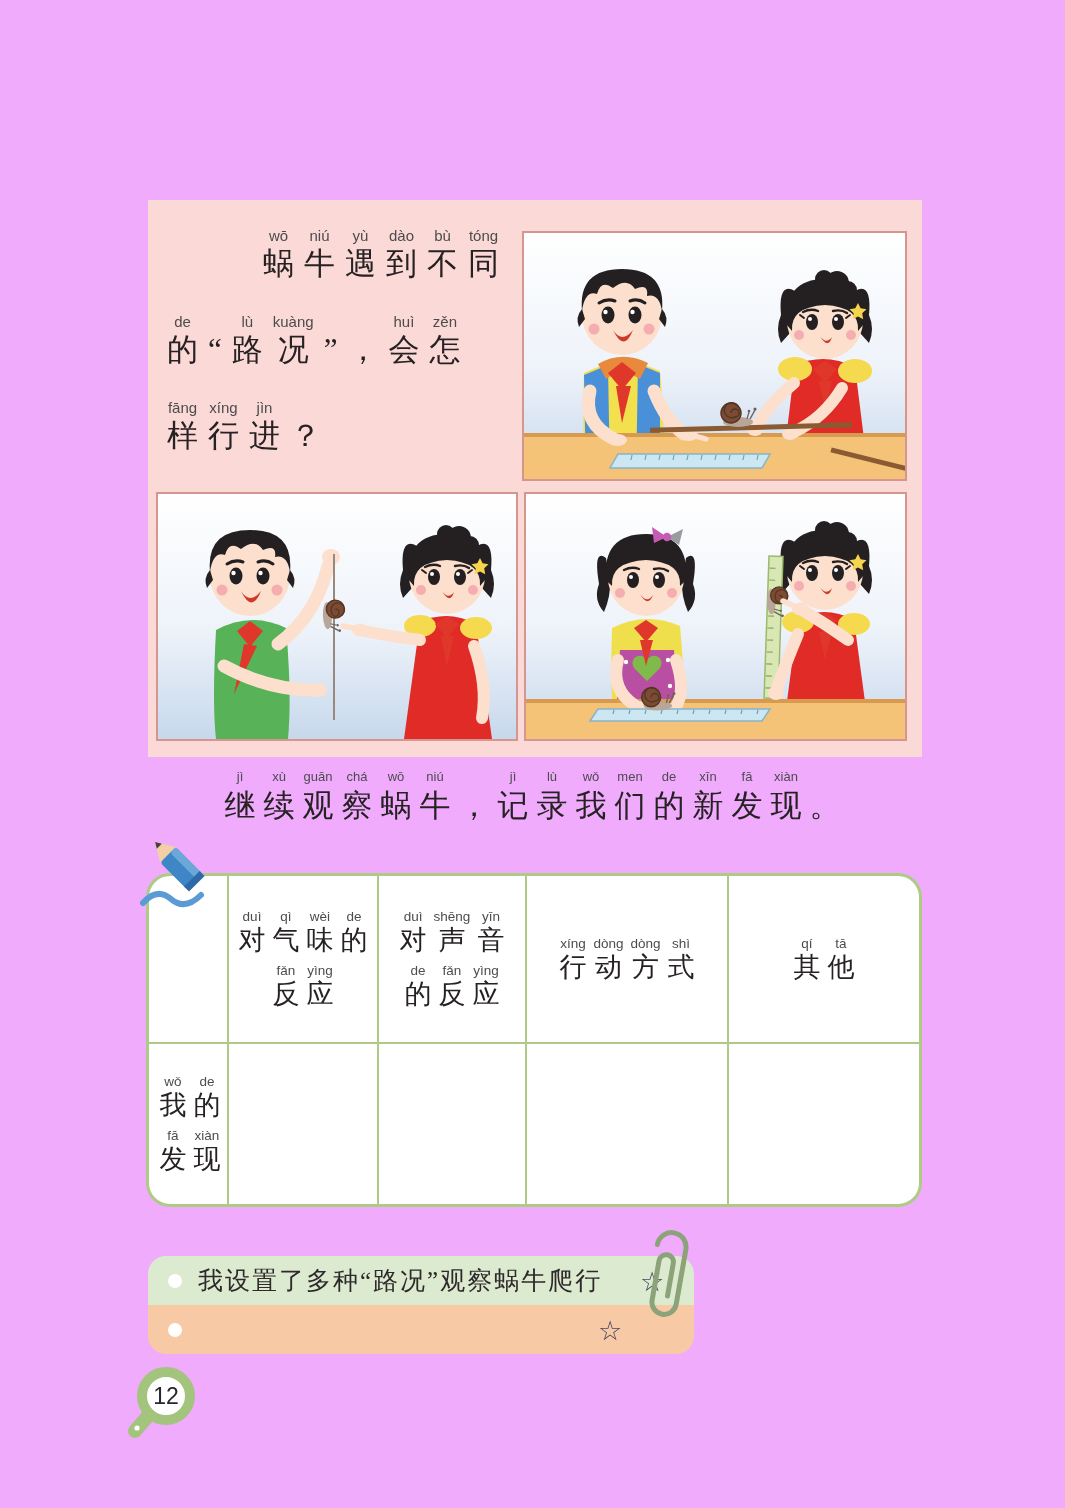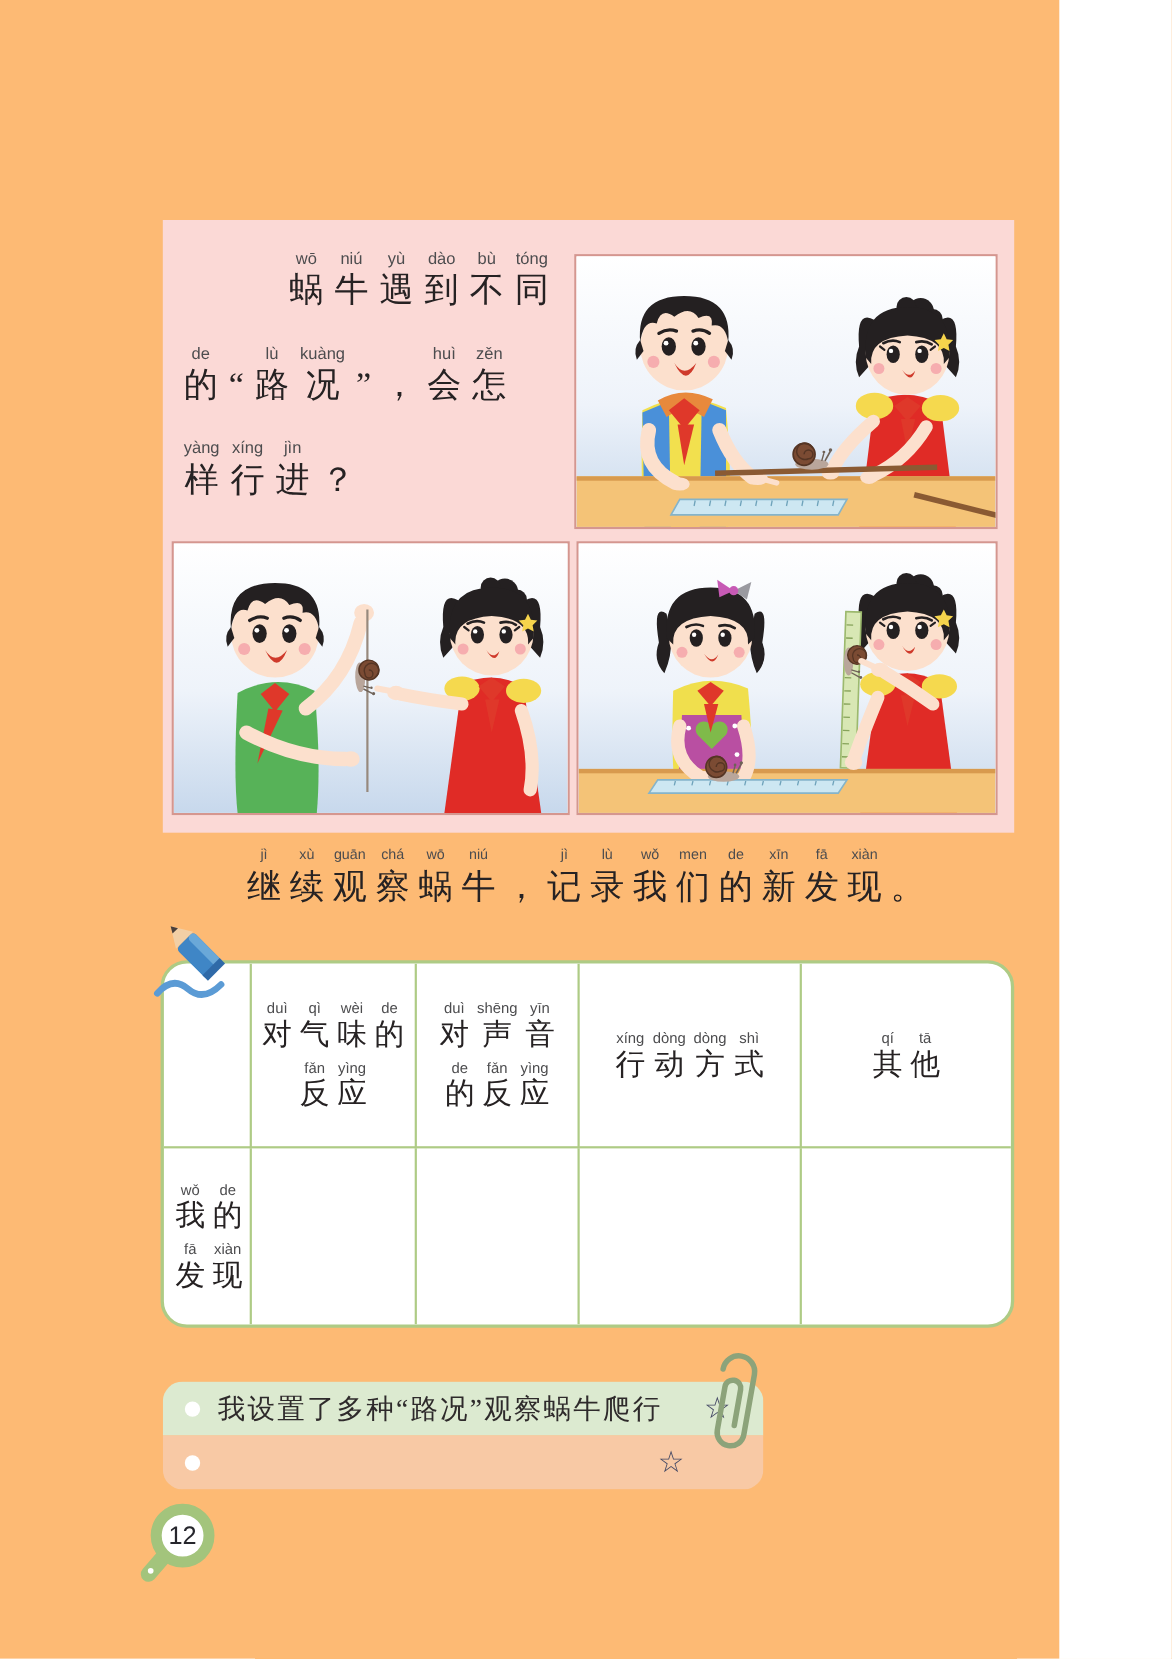--- a/index.html
+++ b/index.html
@@ -1,17 +1,17 @@
 <!DOCTYPE html>
 <html><head>
 <meta charset="utf-8">
 <style>
   html,body { margin:0; padding:0; background:#ffffff; }
   #page {
-    position:relative; width:963px; height:1508px; background:#fdba74;
+    position:relative; width:1065px; height:1508px; background:#f0abfc;
     font-family:"Liberation Serif","DejaVu Serif",serif; overflow:hidden;
   }
 
   
   .panel { position:absolute; left:148px; top:200px; width:774px; height:557px; background:#fbd9d6; }
 
   .question { position:absolute; left:14px; top:26px; width:366px; color:#262223; }
   .q-line { white-space:nowrap; margin-bottom:30px; }
   .q-line.indent { margin-left:96px; }
 
@@ -156,21 +156,21 @@
   </defs>
 </svg>
 
 <div id="page">
 
   <div class="panel">
 
     <div class="question q-size">
       <div class="q-line indent"><span class="rchar"><span class="py">wō</span><span class="hz">蜗</span></span><span class="rchar"><span class="py">niú</span><span class="hz">牛</span></span><span class="rchar"><span class="py">yù</span><span class="hz">遇</span></span><span class="rchar"><span class="py">dào</span><span class="hz">到</span></span><span class="rchar"><span class="py">bù</span><span class="hz">不</span></span><span class="rchar"><span class="py">tóng</span><span class="hz">同</span></span></div>
       <div class="q-line"><span class="rchar"><span class="py">de</span><span class="hz">的</span></span><span class="rchar"><span class="py">&nbsp;</span><span class="hz">“</span></span><span class="rchar"><span class="py">lù</span><span class="hz">路</span></span><span class="rchar"><span class="py">kuàng</span><span class="hz">况</span></span><span class="rchar"><span class="py">&nbsp;</span><span class="hz">”</span></span><span class="rchar"><span class="py">&nbsp;</span><span class="hz">，</span></span><span class="rchar"><span class="py">huì</span><span class="hz">会</span></span><span class="rchar"><span class="py">zěn</span><span class="hz">怎</span></span></div>
-      <div class="q-line"><span class="rchar"><span class="py">yàng</span><span class="hz">样</span></span><span class="rchar"><span class="py">xíng</span><span class="hz">行</span></span><span class="rchar"><span class="py">jìn</span><span class="hz">进</span></span><span class="rchar"><span class="py">&nbsp;</span><span class="hz">？</span></span></div>
+      <div class="q-line"><span class="rchar"><span class="py">fāng</span><span class="hz">样</span></span><span class="rchar"><span class="py">xíng</span><span class="hz">行</span></span><span class="rchar"><span class="py">jìn</span><span class="hz">进</span></span><span class="rchar"><span class="py">&nbsp;</span><span class="hz">？</span></span></div>
     </div>
 
     <div class="illo illo1" aria-label="Boy and girl watching a snail crawl along a wooden stick on a table, ruler nearby">
       <svg viewBox="0 0 381 246" preserveAspectRatio="none">
         <rect width="381" height="246" fill="url(#skyGrad)"></rect>
         <g>
           <path d="M60,140 Q58,210 62,246 L138,246 Q142,200 136,138 Q98,120 60,140 Z" fill="#f2e04e"></path>
           <path d="M60,142 L84,132 L86,246 L62,246 Z" fill="#4a90d9"></path>
           <path d="M136,140 L114,131 L112,246 L136,246 Z" fill="#4a90d9"></path>
           <path d="M74,131 Q98,117 124,130 L116,146 Q98,135 82,146 Z" fill="#e8893c"></path>

